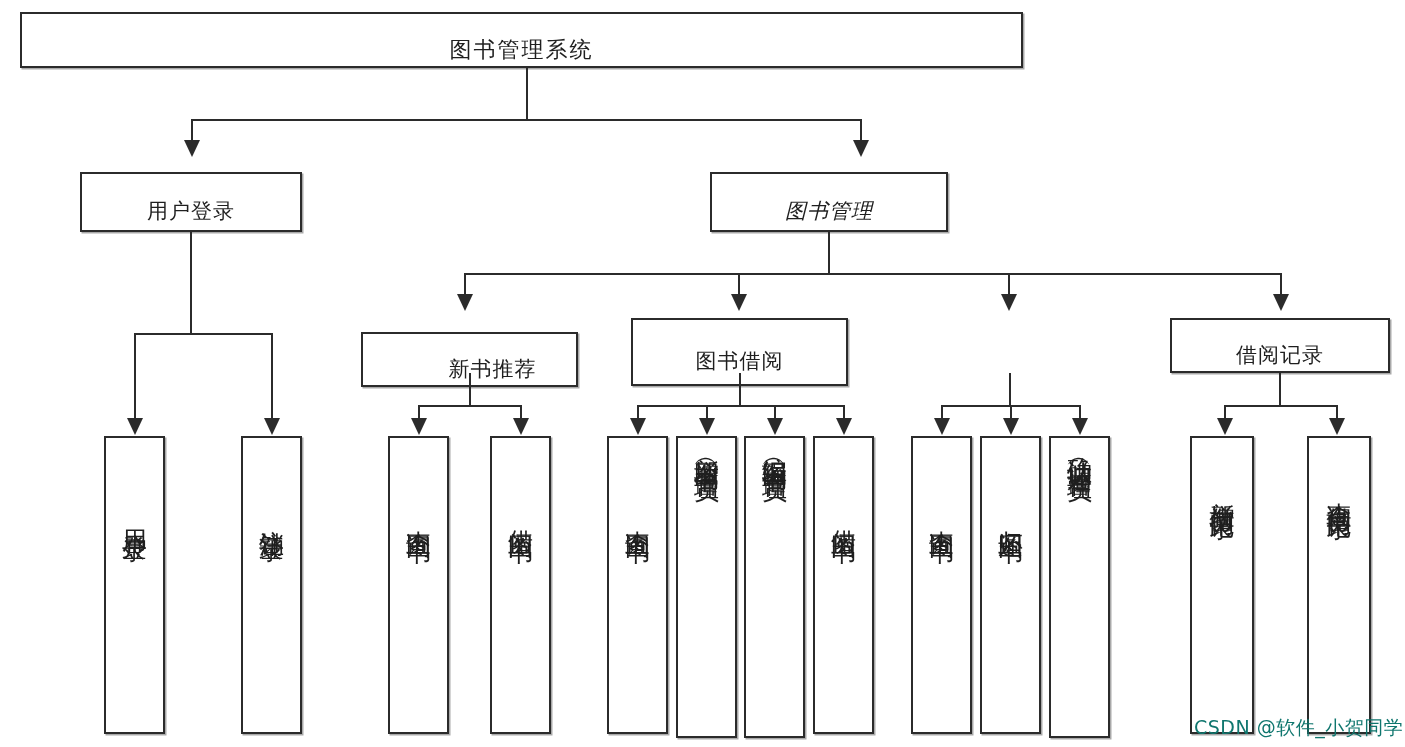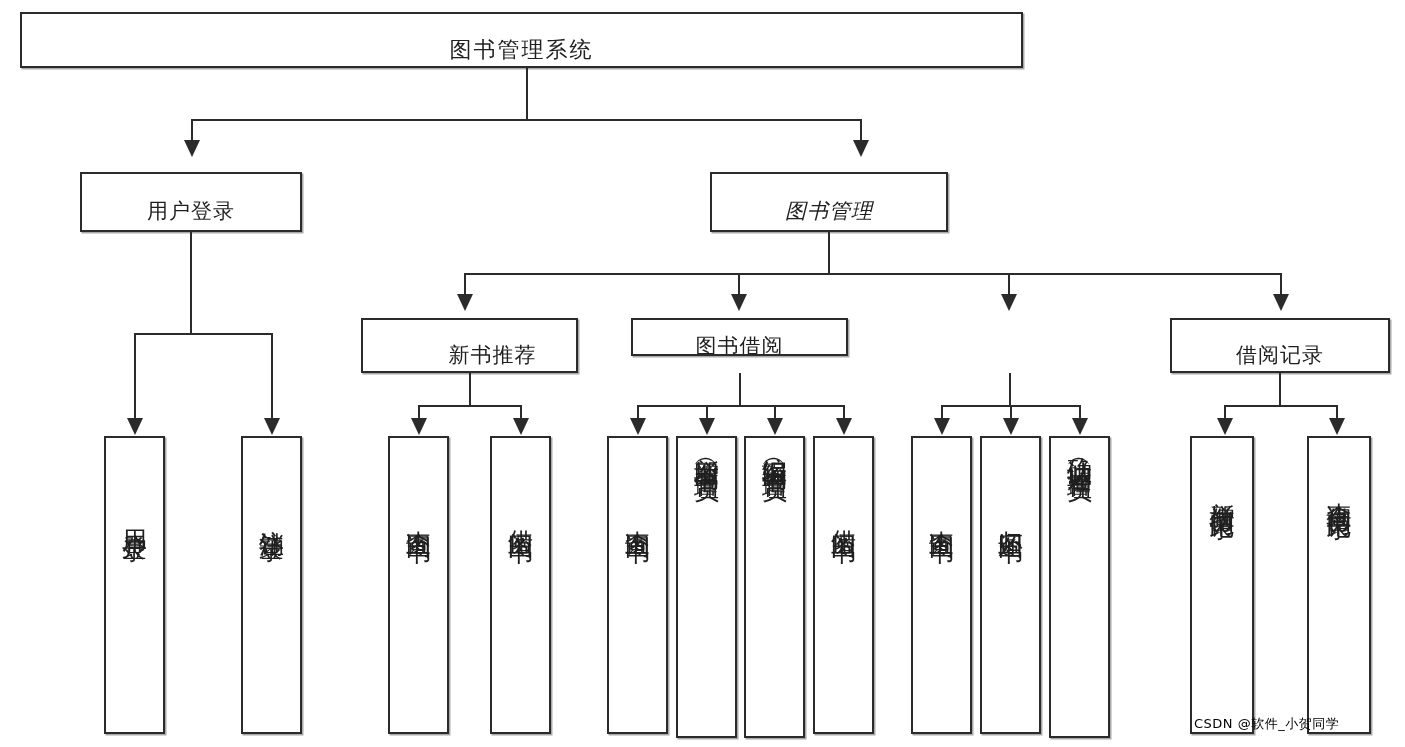--- a/index.html
+++ b/index.html
@@ -64,22 +64,22 @@
   .arrow{
     position:absolute;
     width:0;height:0;
     border-left:8px solid transparent;
     border-right:8px solid transparent;
     border-top:17px solid #2b2b2b;
   }
   
   #watermark{
     position:absolute;
-    font-size:13px;
-    color:#000000;
+    font-size:19px;
+    color:#0f766e;
     letter-spacing:0.5px;
     white-space:nowrap;
     pointer-events:none;
   }
 </style>
 </head>
 <body>
 
 <div id="canvas">
 
@@ -114,24 +114,24 @@
   <div class="ln h" style="left:464px;top:273px;width:817px;"></div>
   <div class="ln v" style="left:464px;top:273px;height:22px;"></div>
   <div class="arrow" style="left:457px;top:294px;"></div>
   <div class="ln v" style="left:738px;top:273px;height:22px;"></div>
   <div class="arrow" style="left:731px;top:294px;"></div>
   <div class="ln v" style="left:1008px;top:273px;height:22px;"></div>
   <div class="arrow" style="left:1001px;top:294px;"></div>
   <div class="ln v" style="left:1280px;top:273px;height:22px;"></div>
   <div class="arrow" style="left:1273px;top:294px;"></div>
 
-  <div class="node h lvl2" style="left:361px;top:318px;width:217px;height:55px;padding-left:46px;">
+  <div class="node h lvl2" style="left:361px;top:332px;width:217px;height:55px;padding-left:46px;">
     <span class="label">新书推荐</span>
   </div>
-  <div class="node h lvl2" style="left:631px;top:318px;width:217px;height:38px;">
+  <div class="node h lvl2" style="left:631px;top:318px;width:217px;height:68px;">
     <span class="label">图书借阅</span>
   </div>
   <div class="node h lvl2" style="left:1170px;top:318px;width:220px;height:55px;">
     <span class="label">借阅记录</span>
   </div>
 
   <div class="ln v" style="left:469px;top:373px;height:33px;"></div>
   <div class="ln h" style="left:418px;top:405px;width:103px;"></div>
   <div class="ln v" style="left:418px;top:405px;height:14px;"></div>
   <div class="arrow" style="left:411px;top:418px;"></div>

